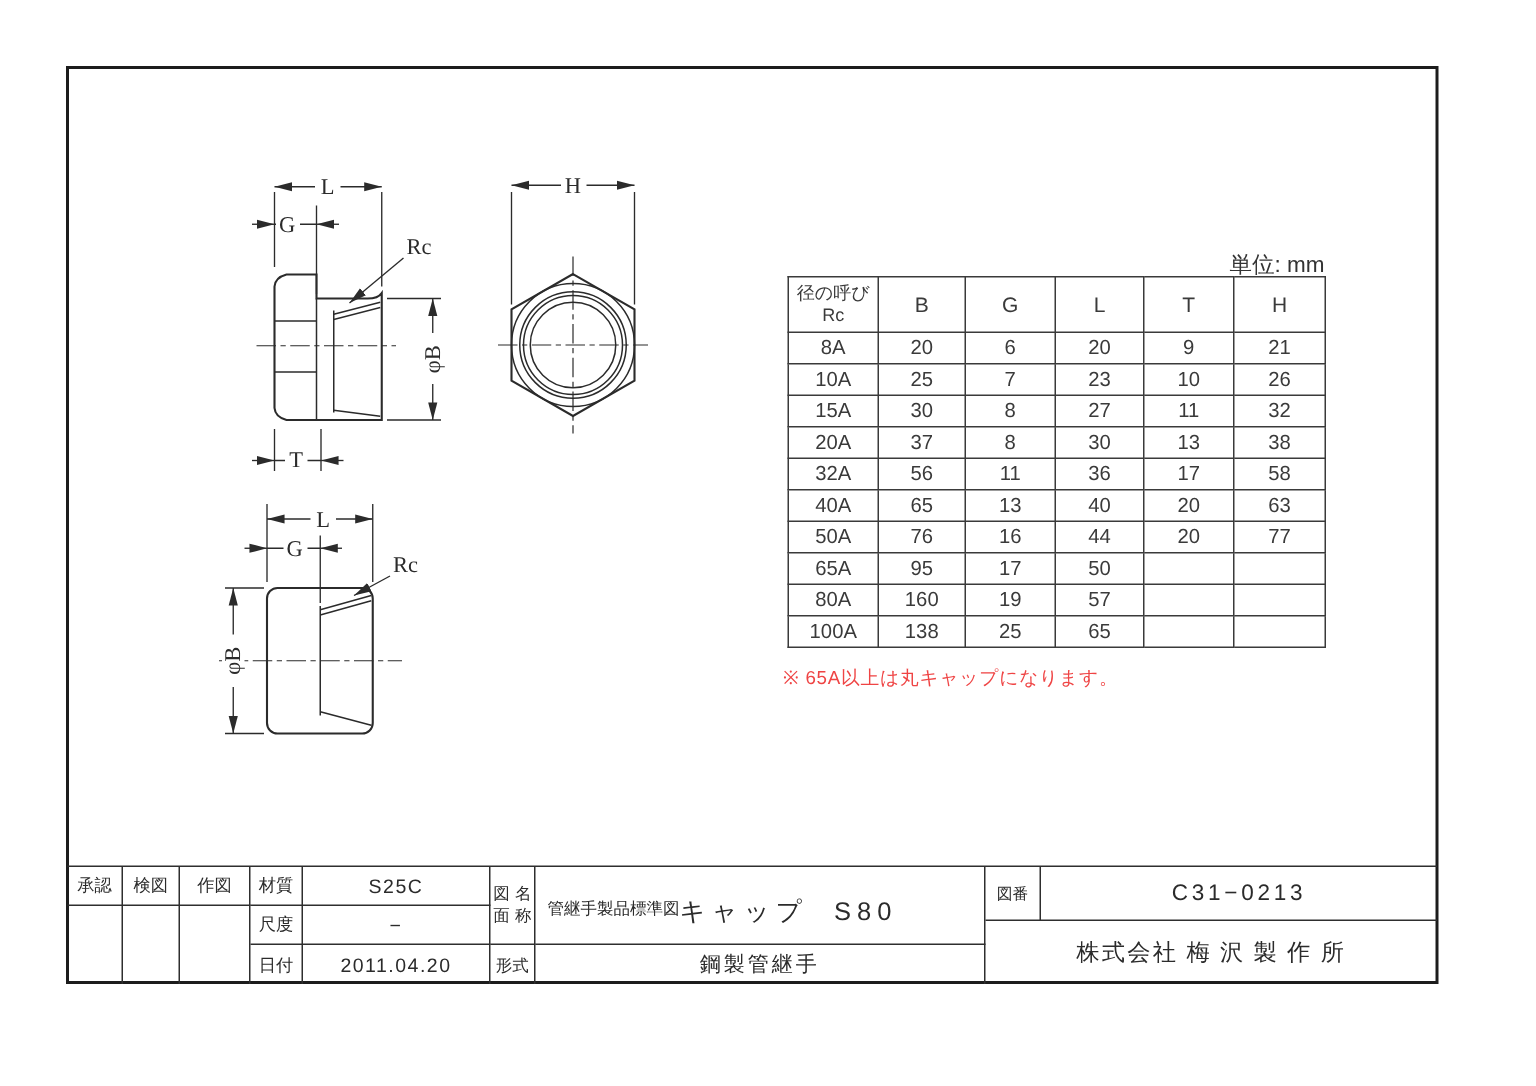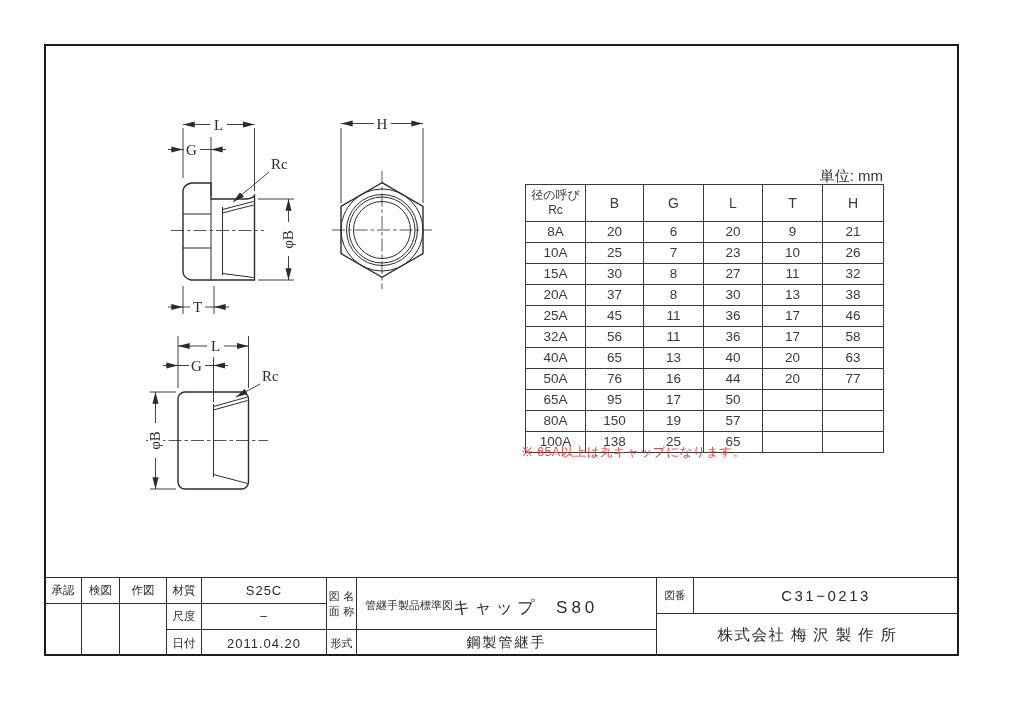--- a/index.html
+++ b/index.html
@@ -211,28 +211,20 @@
       </tr>
       <tr>
         <td>20A</td>
         <td>37</td>
         <td>8</td>
         <td>30</td>
         <td>13</td>
         <td>38</td>
       </tr>
       <tr>
-        <td>25A</td>
-        <td>45</td>
-        <td>11</td>
-        <td>36</td>
-        <td>17</td>
-        <td>46</td>
-      </tr>
-      <tr>
         <td>32A</td>
         <td>56</td>
         <td>11</td>
         <td>36</td>
         <td>17</td>
         <td>58</td>
       </tr>
       <tr>
         <td>40A</td>
         <td>65</td>
@@ -252,21 +244,21 @@
       <tr>
         <td>65A</td>
         <td>95</td>
         <td>17</td>
         <td>50</td>
         <td></td>
         <td></td>
       </tr>
       <tr>
         <td>80A</td>
-        <td>150</td>
+        <td>160</td>
         <td>19</td>
         <td>57</td>
         <td></td>
         <td></td>
       </tr>
       <tr>
         <td>100A</td>
         <td>138</td>
         <td>25</td>
         <td>65</td>

